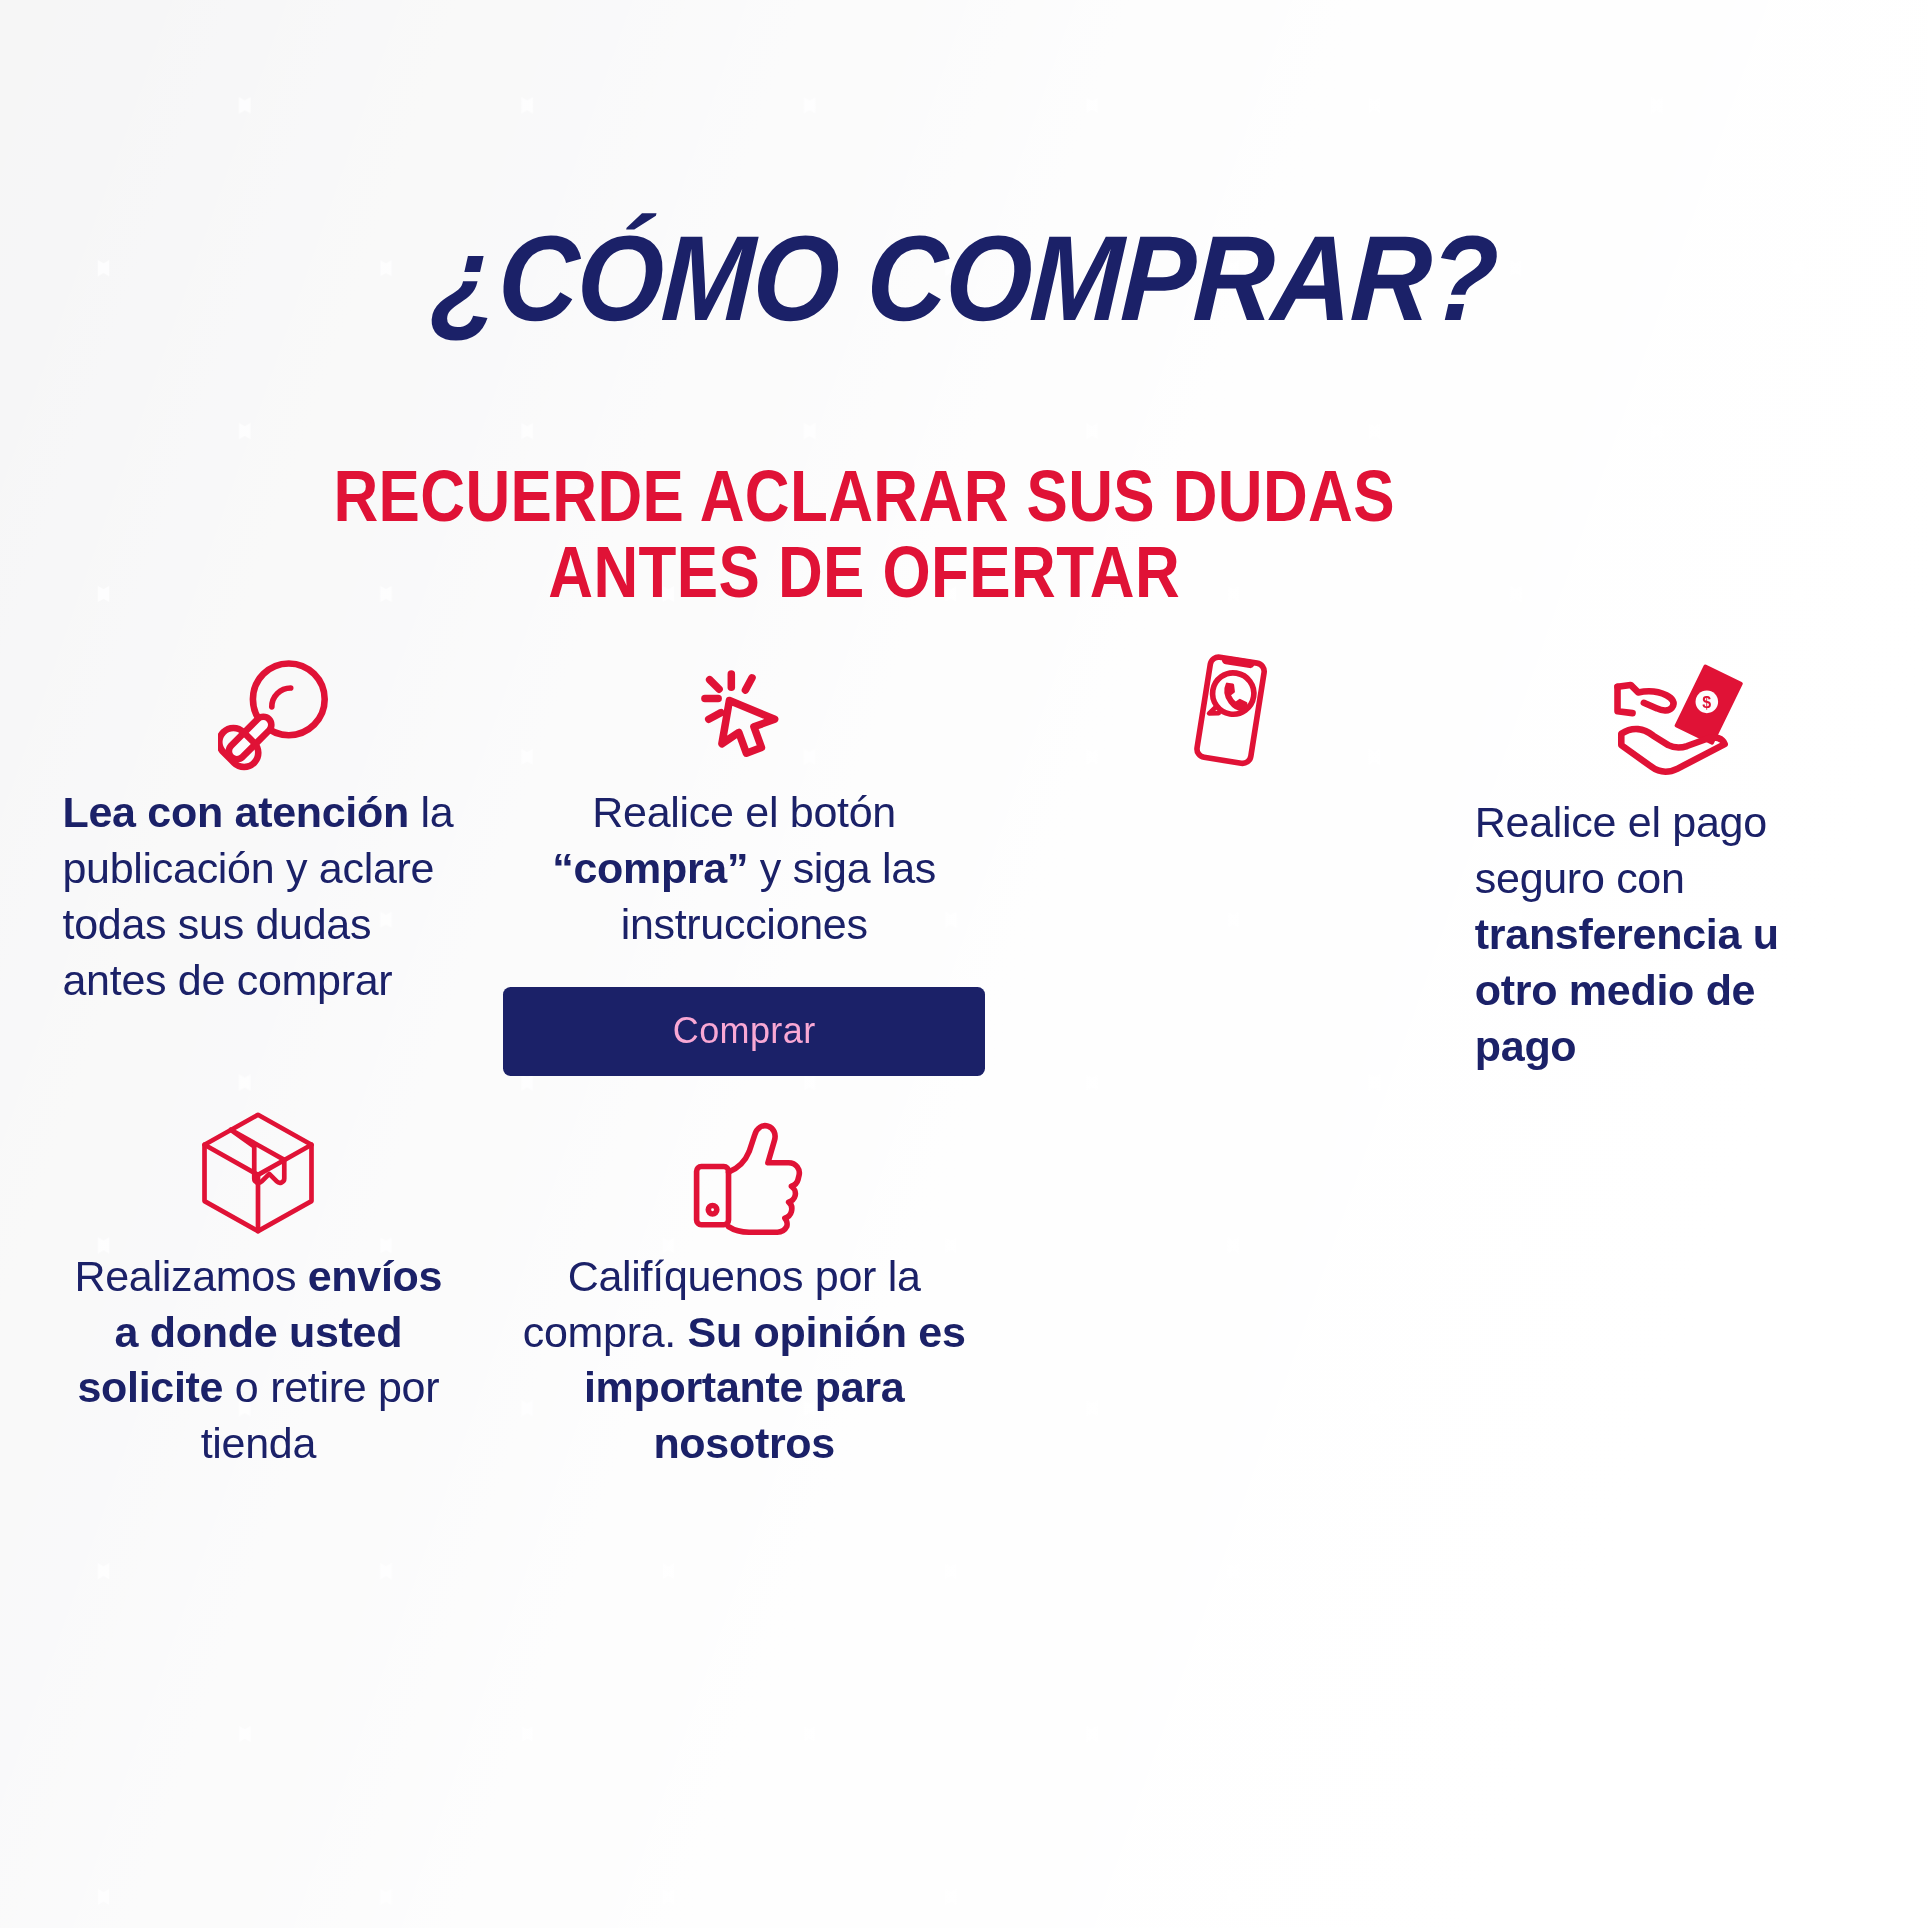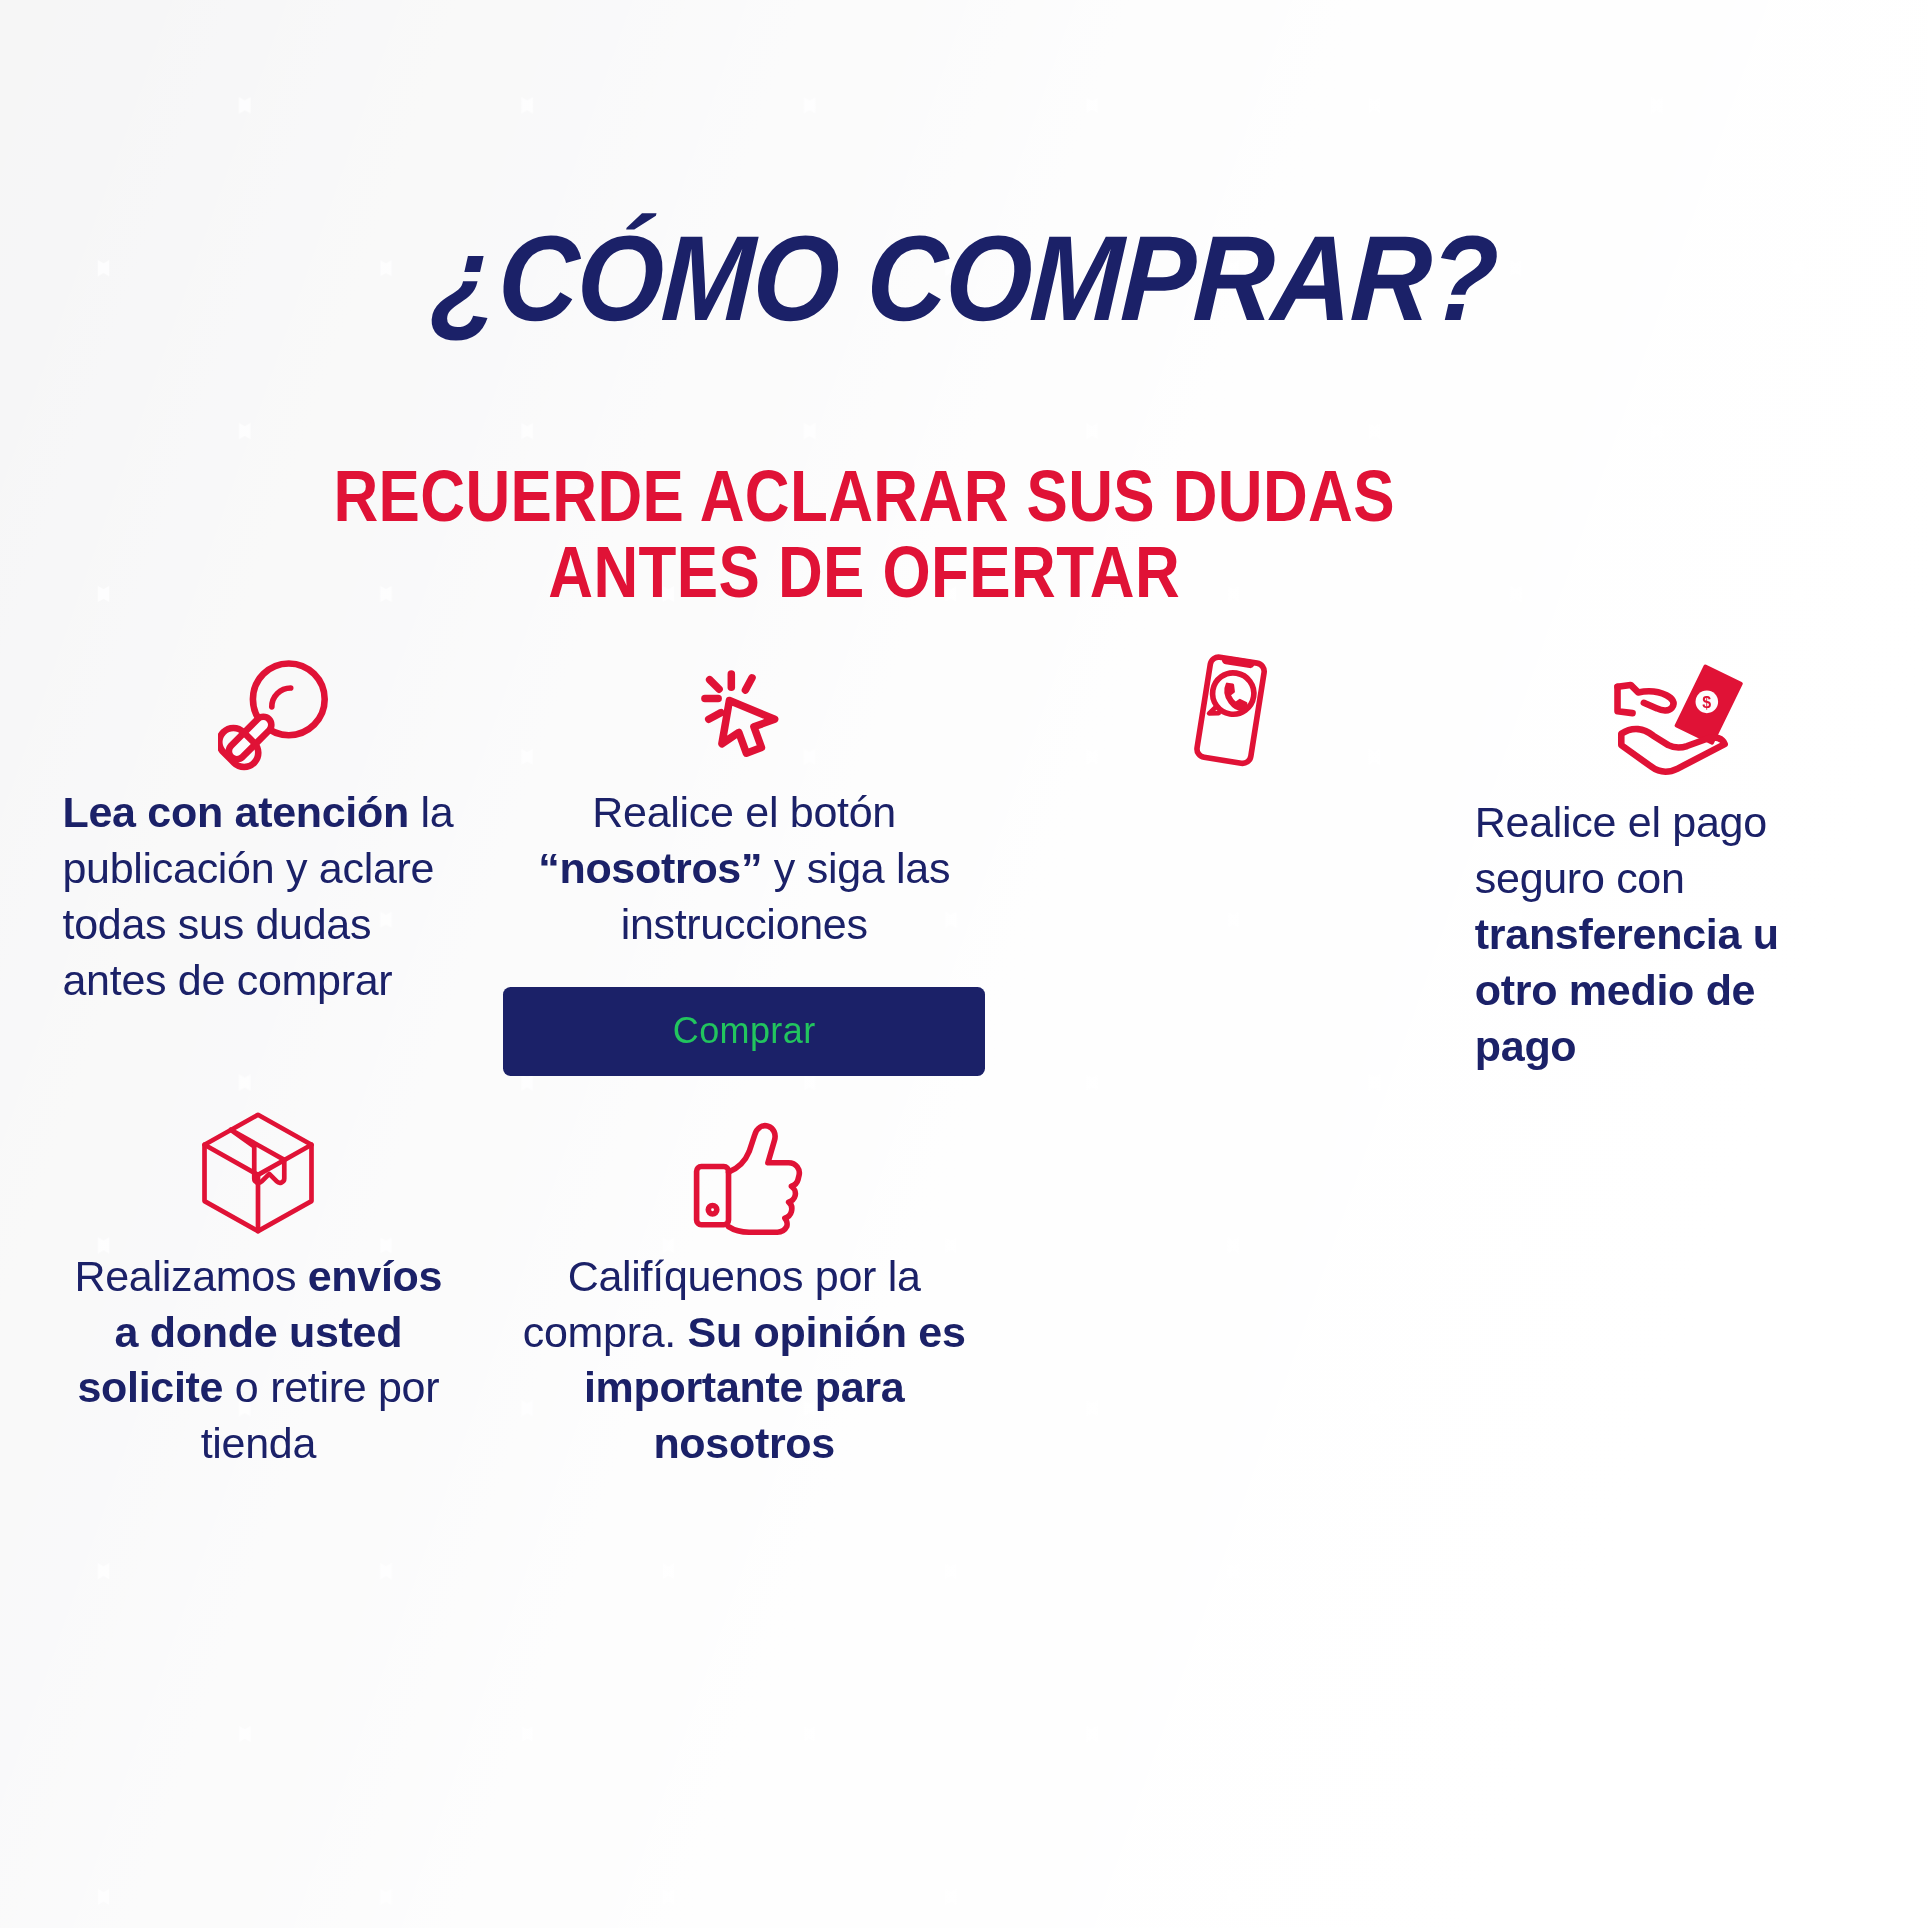--- a/index.html
+++ b/index.html
@@ -84,21 +84,21 @@
   .card.r2.c1 .icon{align-self:center;margin-left:19px;}
   .card.r2.c1 .card-text{text-align:left;}
 
   .buy-btn{
     margin-top:34px;
     width:482px;height:89px;
     background:#1b2168;
     border-radius:7.5px;
     border:none;
     display:flex;align-items:center;justify-content:center;
-    color:#22c55e;
+    color:#f9a8d4;
     font-family:"Liberation Sans",sans-serif;
     font-size:36px;
     font-weight:400;
     letter-spacing:0.4px;
     cursor:pointer;
   }
 
   .icon svg{display:block;}
 </style>
 </head>
@@ -159,21 +159,21 @@
         <svg width="113" height="113" viewBox="0 0 120 120" fill="none" stroke="#e01236" stroke-width="8" stroke-linecap="round" stroke-linejoin="round">
           <path d="M44 44 L92 64 L70 72 L78 94 L62 100 L54 78 L36 90 Z" fill="none"></path>
           <path d="M46 16 L46 30"></path>
           <path d="M68 20 L61 33"></path>
           <path d="M18 42 L32 42"></path>
           <path d="M22 64 L35 57"></path>
           <path d="M23 22 L33 32"></path>
         </svg>
       </div>
       <div class="card-text">
-        <span>Realice el botón </span><b>“nosotros”</b><span> y siga las instrucciones</span>
+        <span>Realice el botón </span><b>“compra”</b><span> y siga las instrucciones</span>
       </div>
       <div class="buy-btn">Comprar</div>
     </div>
 
     <div class="card c3">
       <div class="icon">
         <svg width="113" height="122" viewBox="0 0 120 130" fill="none" stroke="#e01236" stroke-width="6" stroke-linecap="round" stroke-linejoin="round">
           <g transform="rotate(9 60 65)">
             <rect x="32" y="10" width="58" height="108" rx="9"></rect>
             <path d="M48 12 L74 12" stroke-width="9"></path>

